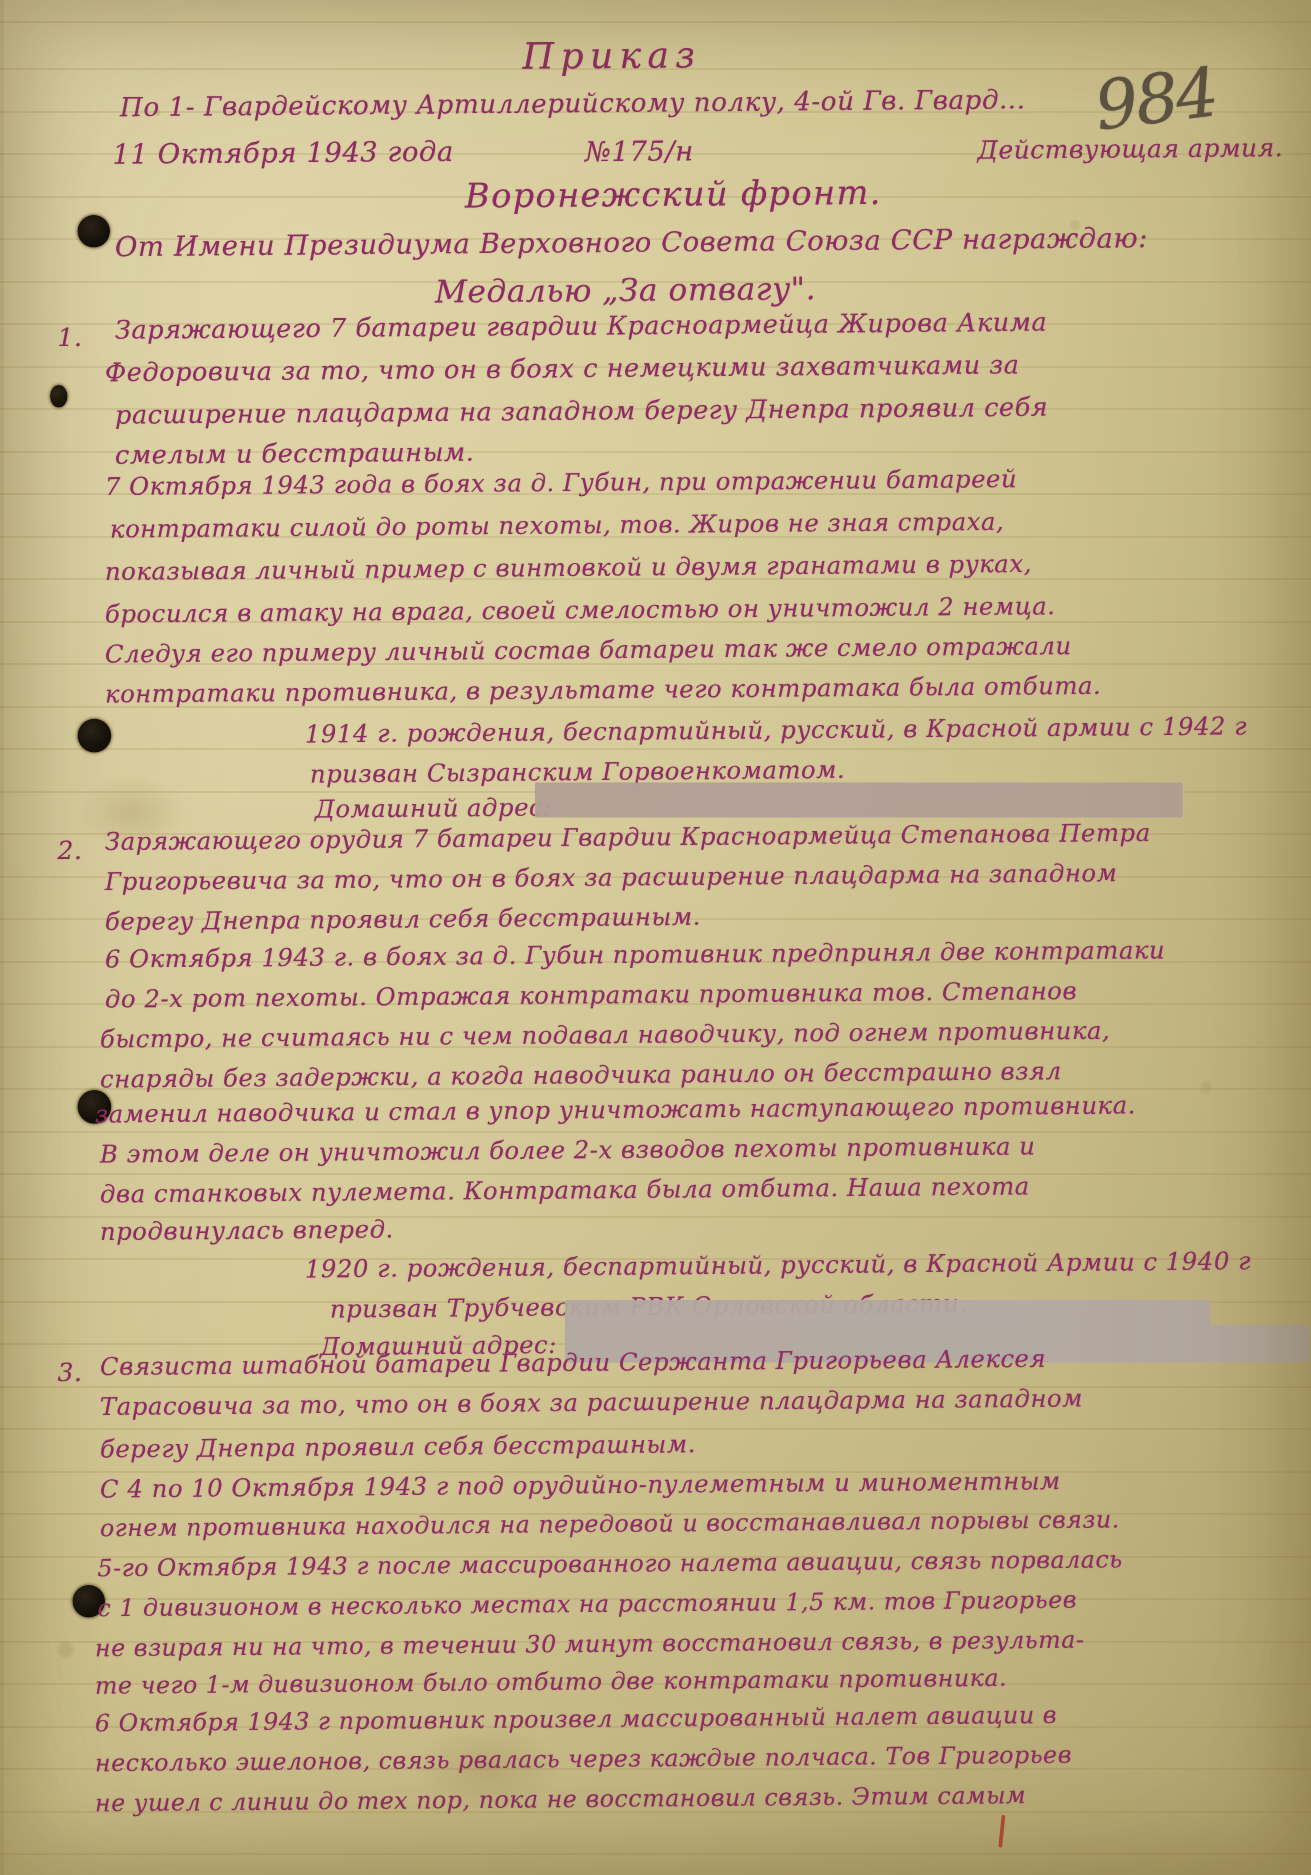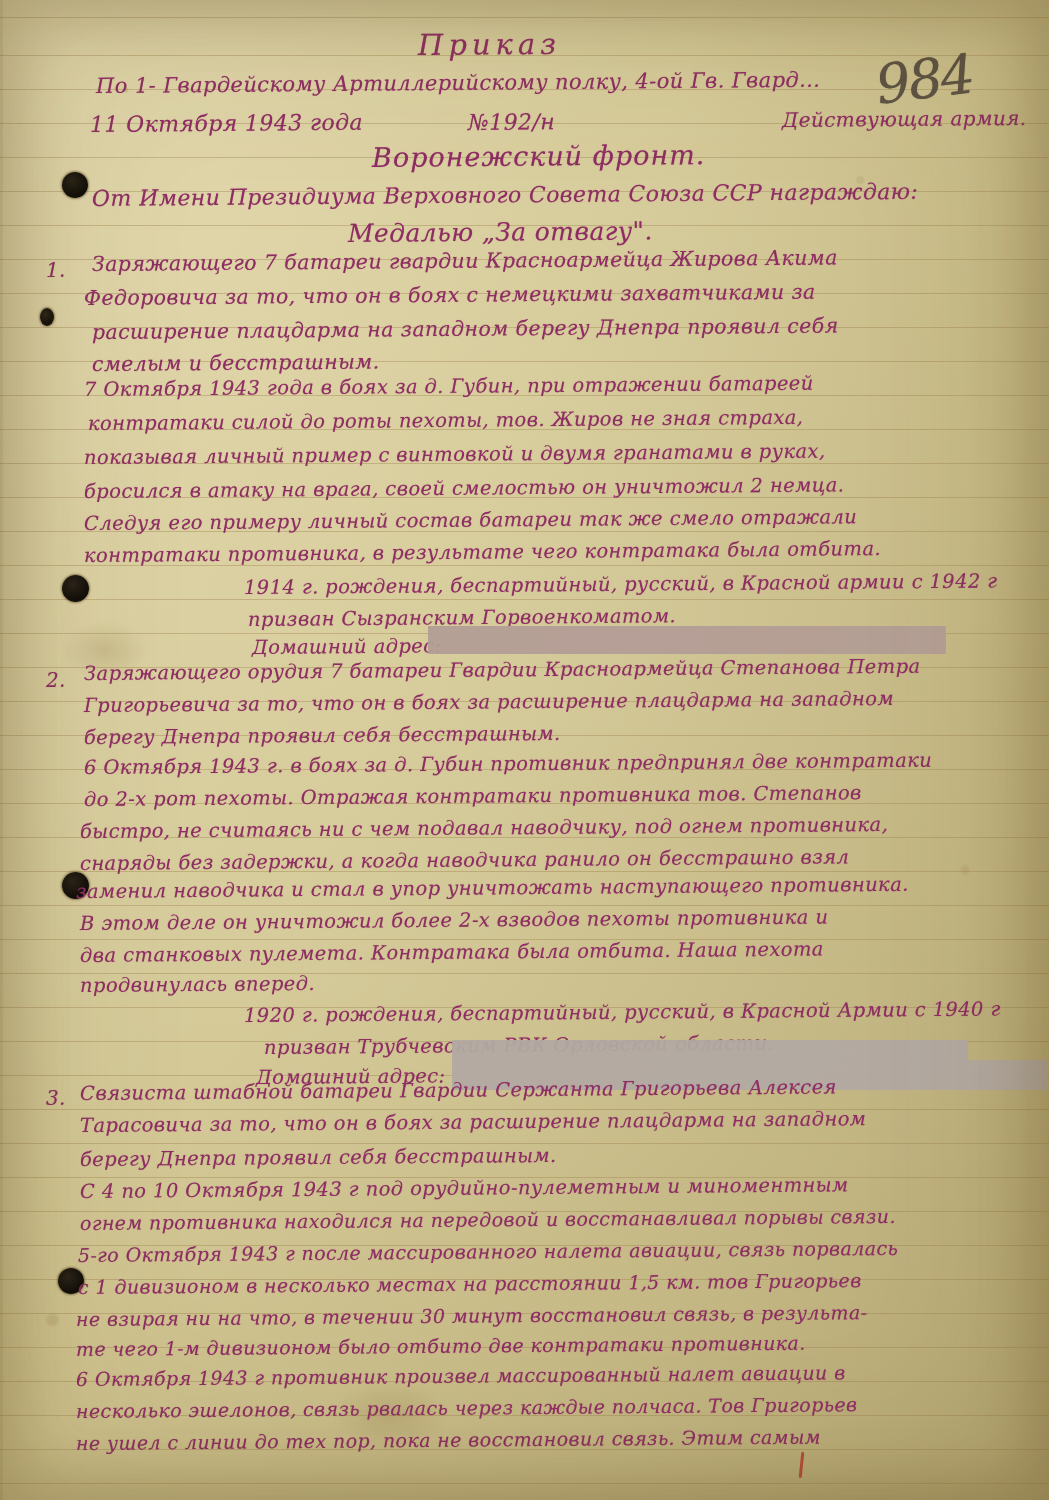--- a/index.html
+++ b/index.html
@@ -117,21 +117,21 @@
   <div class="hole" style="left:62px;top:872px;width:27px;height:27px;"></div>
   <div class="hole" style="left:58px;top:1268px;width:26px;height:26px;"></div>
 
   <div class="pencil" style="left:876px;top:48px;">984</div>
 
   <div class="hw big ink-a tilt2" style="left:418px;top:28px;">Приказ</div>
 
   <div class="hw mid ink-a tilt2" style="left:96px;top:74px;font-size:21px;">По 1- Гвардейскому Артиллерийскому полку, 4-ой Гв. Гвард...</div>
 
   <div class="hw mid ink-a tilt2" style="left:90px;top:112px;">11 Октября 1943 года</div>
-  <div class="hw mid ink-a tilt2" style="left:468px;top:110px;">№192/н</div>
+  <div class="hw mid ink-a tilt2" style="left:468px;top:110px;">№175/н</div>
   <div class="hw mid ink-a tilt2" style="left:782px;top:108px;font-size:20px;">Действующая армия.</div>
 
   <div class="hw ink-a tilt2" style="left:372px;top:142px;font-size:27px;letter-spacing:1px;">Воронежский фронт.</div>
 
   <div class="hw ink-a tilt2" style="left:92px;top:186px;font-size:22px;">От Имени Президиума Верховного Совета Союза ССР награждаю:</div>
   <div class="hw ink-a tilt2" style="left:348px;top:219px;font-size:25px;">Медалью „За отвагу".</div>
 
   <div class="hw num ink-a" style="left:46px;top:258px;">1.</div>
 
   <div class="hw body ink-a tilt2" style="left:92px;top:252px;">Заряжающего 7 батареи гвардии Красноармейца Жирова Акима</div>

